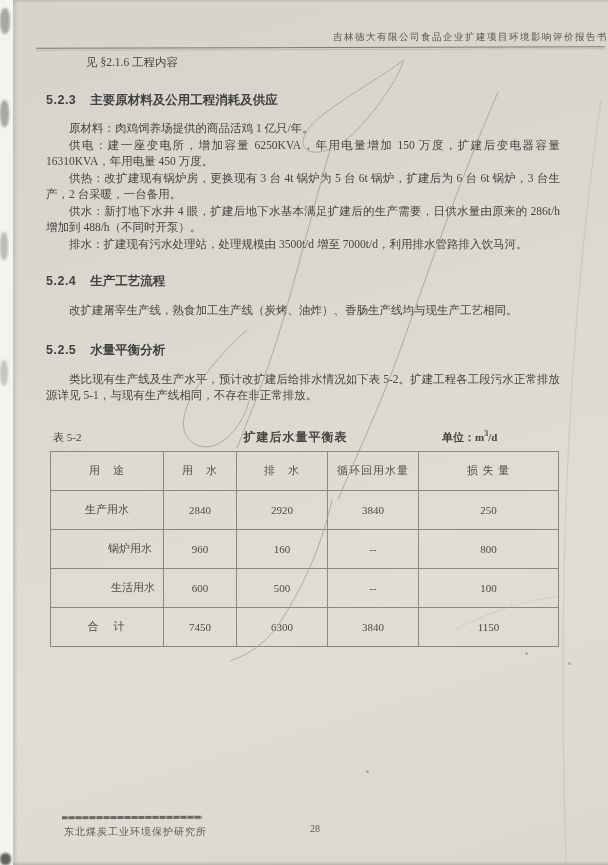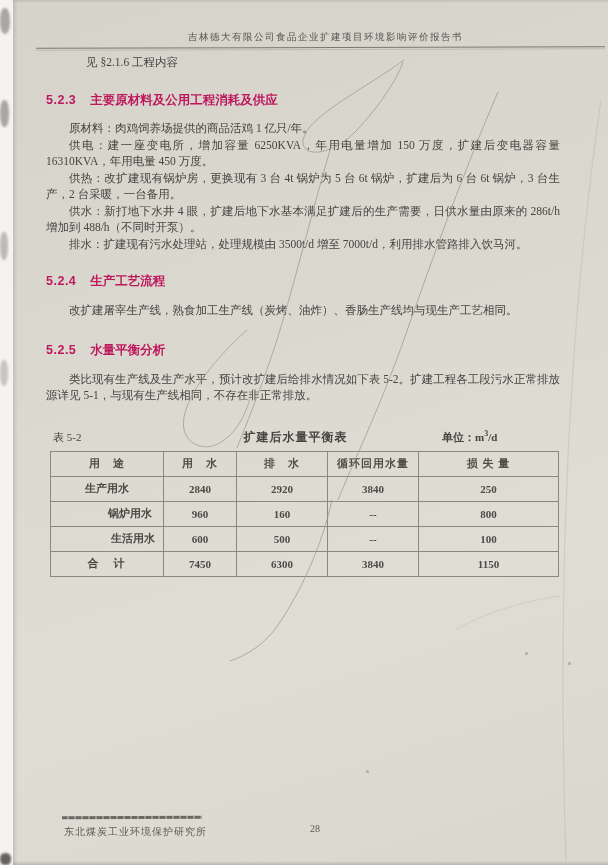--- a/index.html
+++ b/index.html
@@ -17,34 +17,34 @@
   .edge-shadow{position:absolute;left:13px;top:0;width:5px;height:865px;background:linear-gradient(to right,#b3b0a9,transparent);opacity:.6;}
   .strip{position:absolute;left:0;top:0;width:13px;height:865px;background:#f4f3f0;}
   .blob{position:absolute;background:#8f8e8b;border-radius:45%;filter:blur(1.2px);opacity:.75;}
   .blob.b1{left:0;top:8px;width:10px;height:26px;}
   .blob.b2{left:0;top:100px;width:9px;height:27px;}
   .blob.b3{left:0;top:232px;width:8px;height:28px;opacity:.55;}
   .blob.b4{left:0;top:360px;width:8px;height:26px;opacity:.45;}
   .blob.b5{left:0;top:853px;width:11px;height:12px;background:#55534f;opacity:.9;}
 
   .header-title{
-    position:absolute;top:31px;left:13px;right:0;text-align:center;
+    position:absolute;top:31px;left:13px;right:0;text-align:right;
     font-size:9.5px;letter-spacing:1.5px;color:#53524c;padding-left:30px;
   }
   .header-rule{
     position:absolute;top:47px;left:36px;right:3px;height:2px;
     border-top:1.6px solid #69685f;opacity:.85;transform:rotate(-0.15deg);
   }
   .header-rule:after{content:"";display:block;margin-top:1px;border-top:1px solid #9a978e;opacity:.5;}
 
   .content{position:absolute;top:50px;left:46px;width:514px;color:#45443e;}
   .see{margin-top:5px;padding-left:40px;font-size:11.5px;}
   h2.sec{
     font-family:"Liberation Sans","DejaVu Sans",sans-serif;
-    font-size:12.5px;font-weight:bold;color:#be185d;margin:0;
+    font-size:12.5px;font-weight:bold;color:#404040;margin:0;
   }
   h2.s523{margin-top:22px;}
   h2.s524{margin-top:21px;}
   h2.s525{margin-top:23px;}
   h2.sec .num{margin-right:14px;letter-spacing:.5px;}
   .paras{margin-top:11px;font-size:11.5px;line-height:16.5px;text-align:justify;}
   .paras p{margin:0;text-indent:2em;}
   .paras.p524{margin-top:12px;}
   .paras.p525{margin-top:12px;font-family:Liberation Serif, serif;}
 
@@ -52,22 +52,22 @@
   .cap-label{width:110px;padding-left:7px;}
   .cap-title{flex:1;text-align:center;font-weight:bold;font-size:12px;letter-spacing:1px;}
   .cap-unit{width:118px;text-align:left;padding-left:14px;font-weight:bold;}
   .cap-unit sup{font-size:8px;}
 
   table.wb{
     margin-left:4px;margin-top:5px;border-collapse:collapse;table-layout:fixed;
     width:508px;font-size:11px;color:#4b4a44;
   }
   table.wb th,table.wb td{
-    border:1px solid #8b897e;height:24px;padding:0;text-align:center;
-    font-weight:bold;vertical-align:middle;
+    border:1px solid #8b897e;height:24px;padding:7px;text-align:center;
+    font-weight:normal;vertical-align:middle;
   }
   table.wb thead th{letter-spacing:1px;color:#504f48;}
   table.wb tbody th{text-align:left;margin-top:40px;}
   table.wb tbody tr:nth-child(1) th{padding-left:34px;}
   table.wb tbody tr:nth-child(2) th{padding-left:57px;}
   table.wb tbody tr:nth-child(3) th{padding-left:60px;}
   table.wb tbody tr:nth-child(4) th{text-align:center;letter-spacing:2px;}
 
   .footer-rule{
     position:absolute;top:816px;left:62px;width:140px;height:3px;

